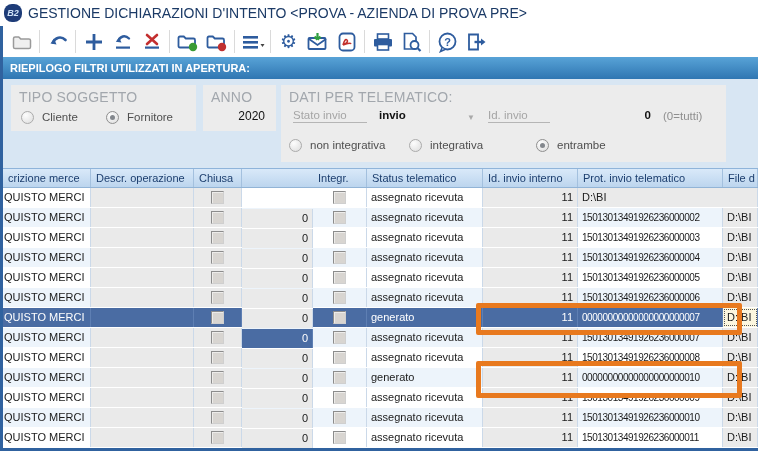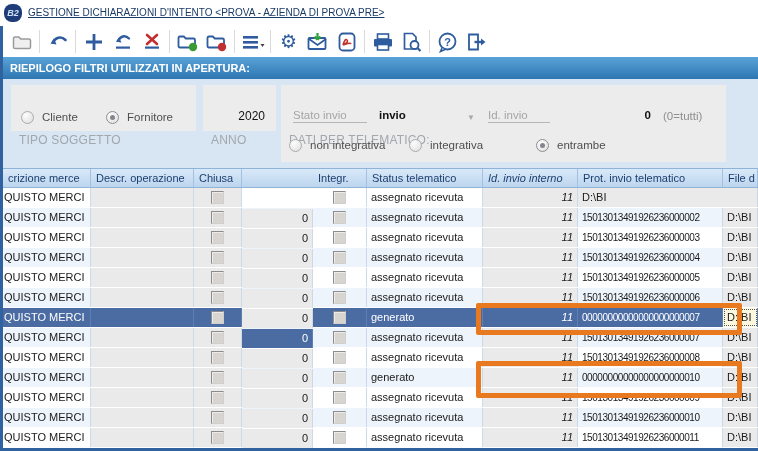--- a/index.html
+++ b/index.html
@@ -4,36 +4,36 @@
 <style>
   html,body{margin:0;padding:0;}
   body{width:758px;height:451px;position:relative;background:#fff;
        font-family:"Liberation Sans","DejaVu Sans",sans-serif;font-size:11.5px;color:#222;overflow:hidden;}
   
   .left-border{position:absolute;left:0;top:26px;width:3px;height:425px;background:#30629F;}
   .bottom-border{position:absolute;left:0;top:448px;width:758px;height:3px;background:#30629F;}
   .titlebar{position:absolute;left:0;top:0;width:758px;height:26px;background:#fff;}
   .logo{position:absolute;left:4px;top:4px;width:18px;height:18px;background:#1E3C78;color:#CFE2F8;
         border-radius:8px;font-size:9px;font-weight:bold;font-style:italic;display:flex;align-items:center;justify-content:center;}
-  .title{position:absolute;left:28px;top:0;height:26px;line-height:26px;color:#1B3A66;font-size:10px;white-space:nowrap;text-decoration:underline;}
+  .title{position:absolute;left:28px;top:0;height:26px;line-height:26px;color:#1B3A66;font-size:14px;white-space:nowrap;}
   
   .toolbar{position:absolute;left:3px;top:26px;width:755px;height:31px;background:#fff;display:flex;align-items:center;padding-left:4px;box-sizing:border-box;}
   .tbtn{width:29px;height:27px;display:flex;align-items:center;justify-content:center;flex:0 0 auto;}
   .vsep{width:1px;height:23px;background:#DADADA;margin:0 3px;flex:0 0 auto;}
   .glyph{font-size:19px;color:#2E5C9E;line-height:1;}
   
   .bluebar{position:absolute;left:3px;top:57px;width:755px;height:22px;line-height:22px;
            background:linear-gradient(#58A3D7,#2F76B2);color:#fff;font-weight:600;font-size:11px;padding-left:7px;box-sizing:border-box;}
   
   .filterarea{position:absolute;left:3px;top:79px;width:755px;height:89px;background:#D8E6F3;}
   .panel{position:absolute;background:#ECECEC;}
   .panel-tipo{left:8px;top:6px;width:185px;height:46px;}
   .panel-anno{left:200px;top:6px;width:73px;height:46px;}
   .panel-dati{left:278px;top:6px;width:445px;height:77px;}
-  .panel-label{position:absolute;left:8px;top:4px;color:#A2A7AD;font-size:12px;letter-spacing:.2px;white-space:nowrap;margin-top:44px;}
+  .panel-label{position:absolute;left:8px;top:4px;color:#A2A7AD;font-size:14px;letter-spacing:.2px;white-space:nowrap;}
   .radio{width:13px;height:13px;border-radius:50%;border:1px solid #ABABAB;position:relative;flex:0 0 auto;
          background:radial-gradient(circle at 35% 30%, #FDFDFD, #DCDCDC);display:inline-block;box-sizing:border-box;}
   .radio.sel{border-color:#8F8F8F;}
   .radio.sel::after{content:"";position:absolute;left:3px;top:3px;width:5px;height:5px;border-radius:50%;background:#83878D;}
   .radio-item{position:absolute;display:inline-flex;align-items:center;height:16px;white-space:nowrap;}
   .radio-label{margin-left:8px;color:#4F4F4F;font-size:11.5px;}
   .anno-value{position:absolute;right:11px;top:24px;font-size:12px;color:#111;}
   .ulabel{position:absolute;color:#A5A5A5;border-bottom:1px solid #B5B5B5;font-size:11.5px;padding-bottom:1px;display:inline-block;}
   .bval{position:absolute;font-weight:bold;color:#111;font-size:11.5px;}
   .hint{position:absolute;color:#8F8F8F;font-size:11.5px;}
@@ -42,21 +42,21 @@
   .grid{position:absolute;left:3px;top:168px;width:755px;height:280px;overflow:hidden;background:#fff;}
   .ghead{display:flex;height:20px;background:linear-gradient(#D9E9F9,#BCD5EE);border-top:1px solid #8FB4DA;
          border-bottom:1px solid #92B4D6;box-sizing:border-box;}
   .hcell{box-sizing:border-box;border-right:1px solid #A3C0DE;padding:0 4px 0 5px;line-height:18px;
          color:#1C3E6E;font-size:11px;white-space:nowrap;overflow:hidden;}
   .grow{display:flex;height:20px;background:#FFFFFF;border-bottom:1px solid #FFFFFF;box-sizing:border-box;}
   .grow.alt{background:#EDF4FB;}
   .cell{box-sizing:border-box;border-right:1px solid #CBD9E9;padding:0 4px;line-height:19px;height:19px;
         font-size:11px;color:#1A1A1A;white-space:nowrap;overflow:hidden;}
   .c0{width:88px;}.c1{width:103px;}.c2{width:48px;}.c3{width:71px;margin-top:21px;}.c4{width:54px;}
-  .c5{width:116px;}.c6{width:95px;font-style:italic;}.c7{width:145px;}.c8{flex:1;min-width:0;}
+  .c5{width:116px;}.c6{width:95px;}.c7{width:145px;}.c8{flex:1;min-width:0;}
   .ro{background:#EAEAEA;}
   .num{text-align:right;}
   .merce{text-indent:-3px;}
   .prot{font-size:10px;letter-spacing:-0.45px;}
   .center{display:flex;align-items:center;justify-content:center;padding:0;}
   .cb{width:13px;height:13px;background:#D8D5D1;border:1px solid;border-color:#8C8C8C #CFCFCF #CFCFCF #8C8C8C;
       box-shadow:inset 1px 1px 0 rgba(255,255,255,.55);box-sizing:border-box;}
   .grow.sel .cell{background:#4A6CA3;color:#fff;border-right-color:#5E7FB3;}
   .grow.sel .focuscell{background:#FCF7DF;color:#222;outline:1px dotted #555;outline-offset:-2px;}
   

